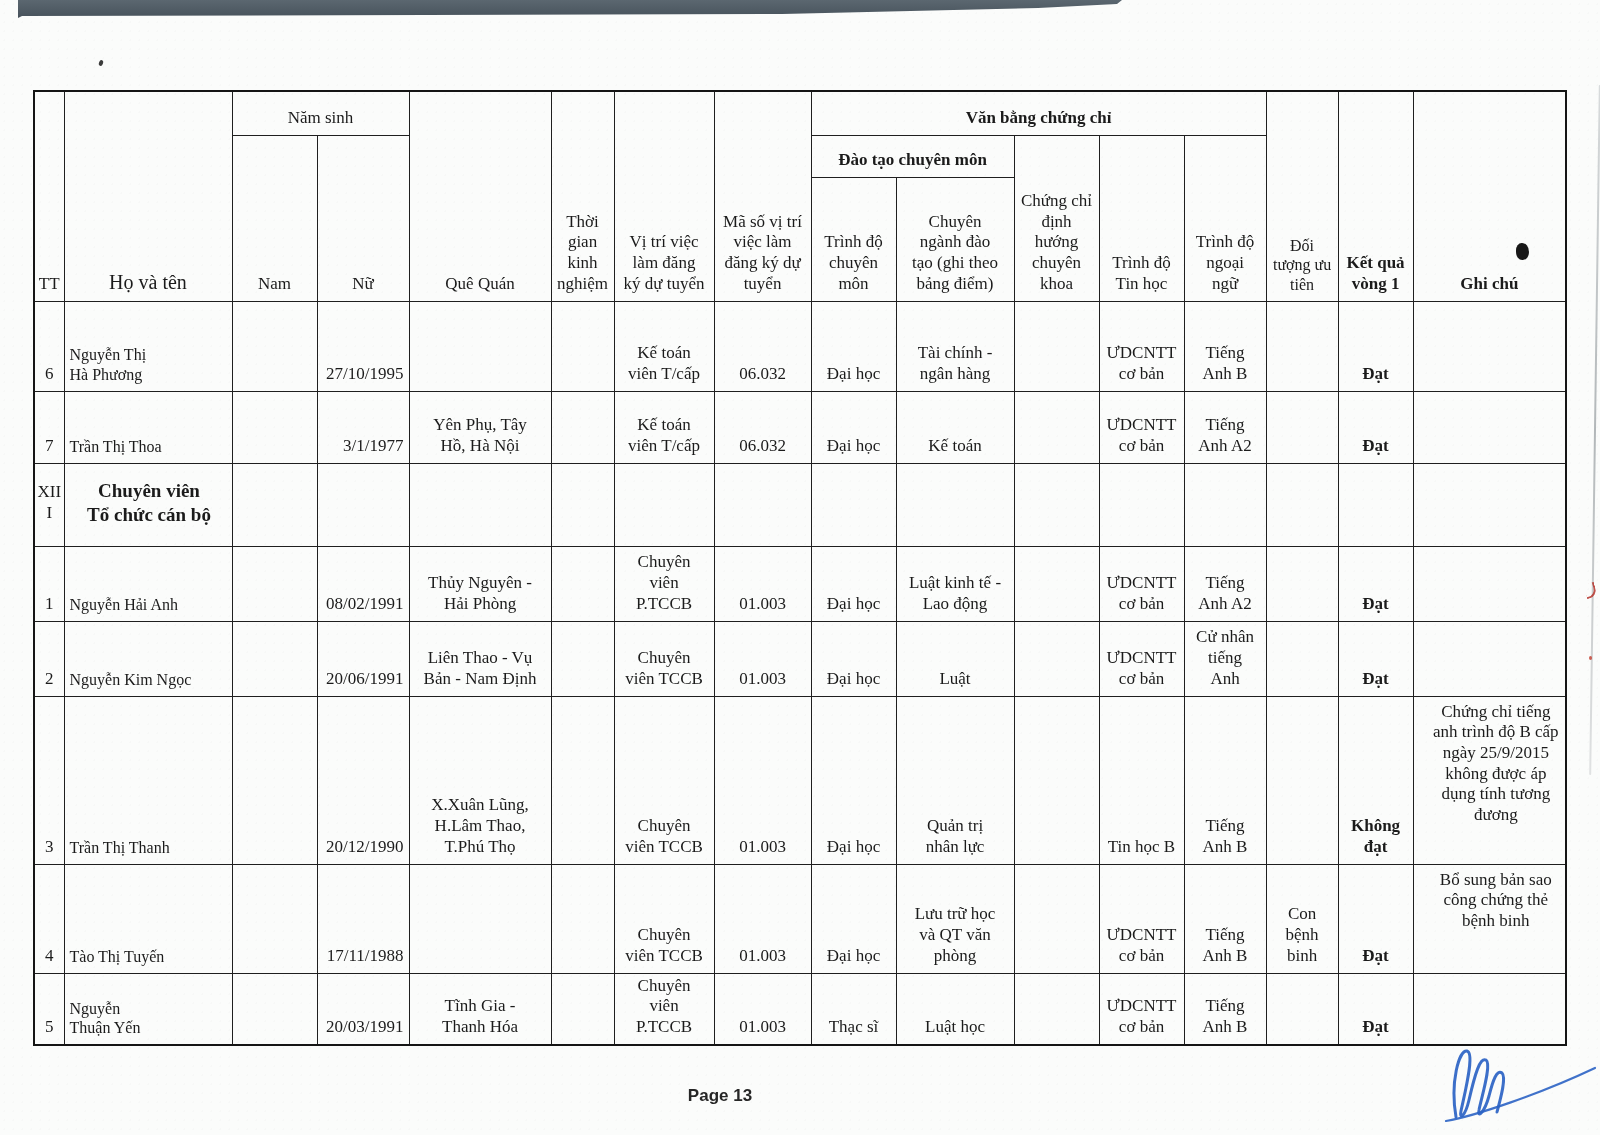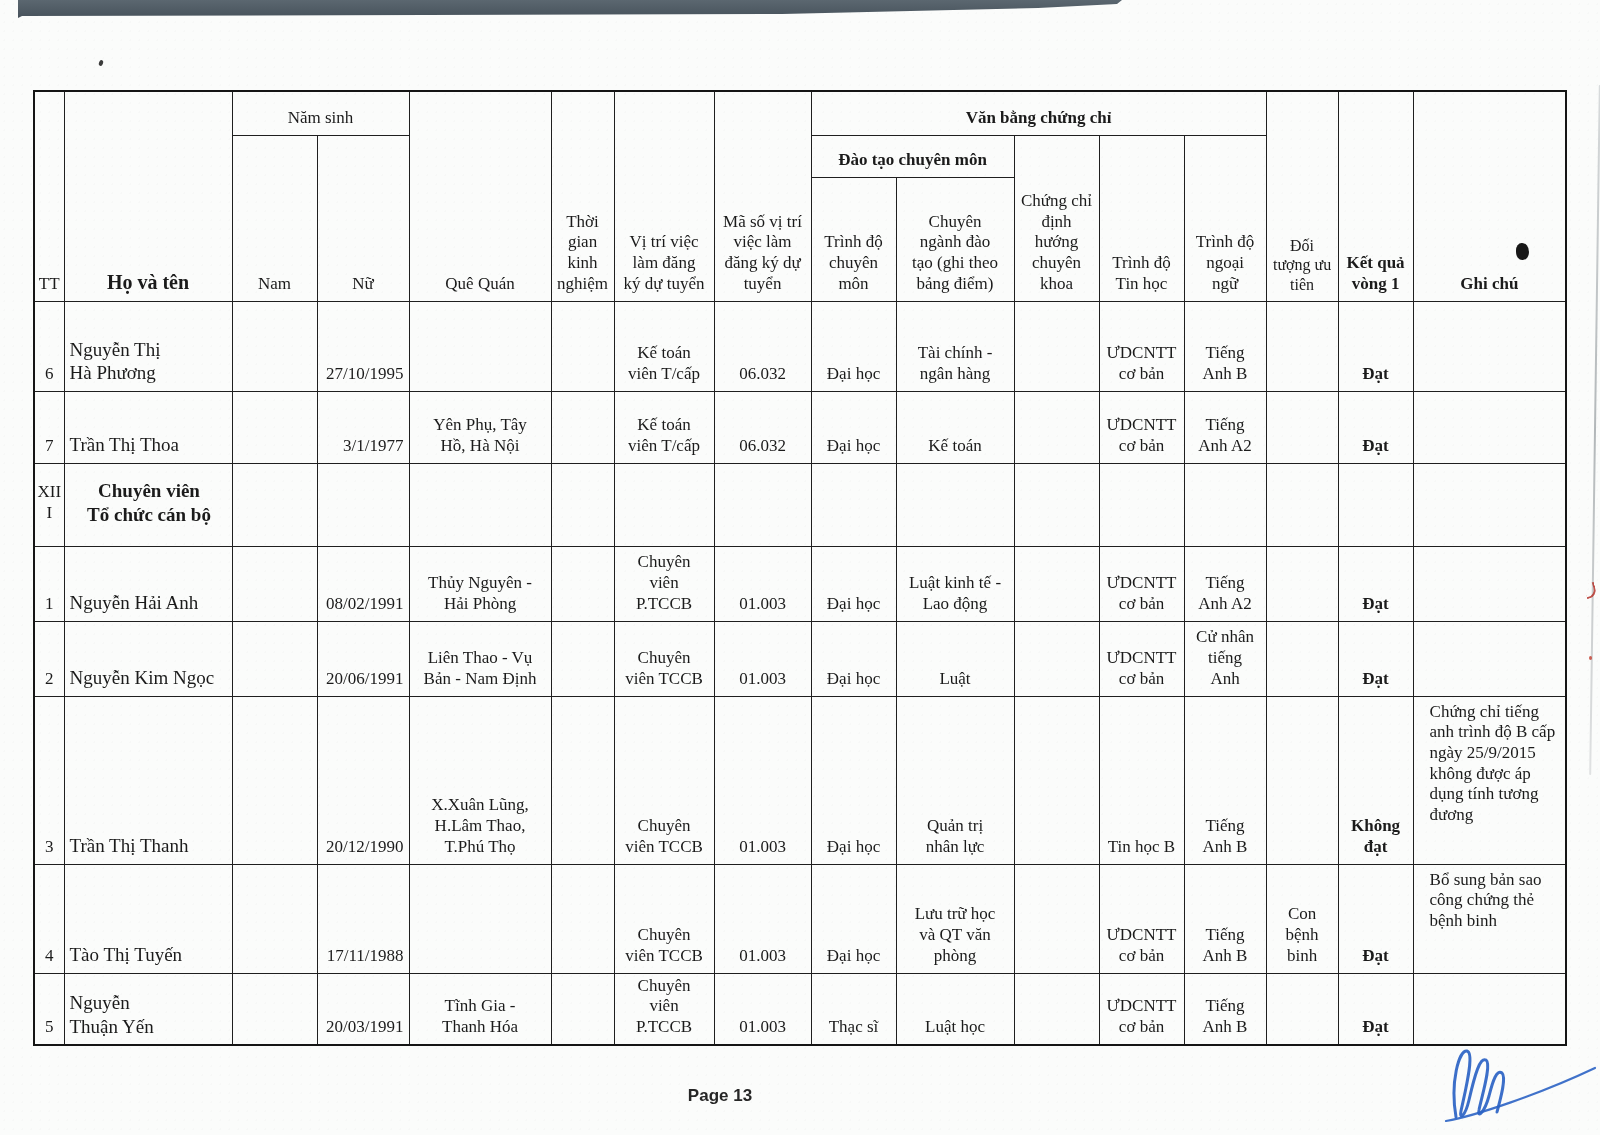--- a/index.html
+++ b/index.html
@@ -38,26 +38,26 @@
   thead tr.h3{height:124px;}
   tbody tr:nth-child(1){height:90px;}
   tbody tr:nth-child(2){height:72px;}
   tbody tr:nth-child(3){height:83px;margin-left:36px;}
   tbody tr:nth-child(4){height:75px;}
   tbody tr:nth-child(5){height:75px;}
   tbody tr:nth-child(6){height:168px;}
   tbody tr:nth-child(7){height:109px;}
   tbody tr:nth-child(8){height:70px;}
   .bold{font-weight:700;margin-left:40px;}
-  .th-name{font-size:20px;font-weight:700;margin-left:32px;}
+  .th-name{font-size:20px;font-weight:400;margin-left:32px;}
   .th-uutien{font-size:16px;}
   td.col-tt{word-break:break-all;padding-left:2px;padding-right:2px;}
-  td.col-name{text-align:left;font-size:19px;padding-left:5px;}
+  td.col-name{text-align:left;font-size:16px;padding-left:5px;}
   td.col-nu{text-align:right;padding-right:5px;}
-  td.col-ghi_chu{text-align:left;vertical-align:top;padding-top:5px;padding-left:16px;}
+  td.col-ghi_chu{text-align:center;vertical-align:top;padding-top:5px;padding-left:16px;}
   td.col-ket_qua{font-weight:700;}
   tr.section td{vertical-align:middle;}
   tr.section td.col-name{font-weight:700;text-align:center;font-size:19px;}
   
   .footer{
     position:absolute;left:640px;top:1086px;width:160px;
     font-family:"Liberation Sans", sans-serif;
     font-size:17px;font-weight:600;color:#262626;text-align:center;
   }
   

